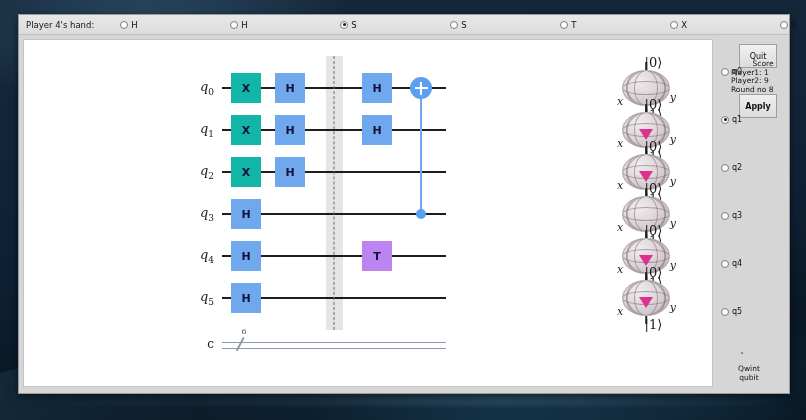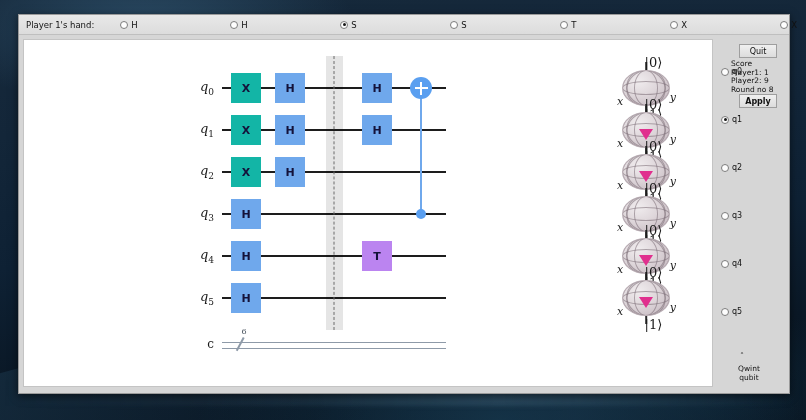--- a/index.html
+++ b/index.html
@@ -349,21 +349,21 @@
     border-left: 7px solid transparent;
     border-right: 7px solid transparent;
     border-top: 11px solid #e0308e;
     transform: translate(-50%, -18%);
   }
 
   
   .quit-btn, .apply-btn {
     position: absolute;
     width: 38px;
-    height: 14px;
+    height: 24px;
     background: linear-gradient(#f0f0f0, #dcdcdc);
     border: 1px solid #9e9e9e;
     font-size: 8px;
     color: #111;
     display: flex;
     align-items: center;
     justify-content: center;
     box-sizing: border-box;
   }
   .quit-btn { left: 26px; top: 5px; }
@@ -371,21 +371,21 @@
 
   .score-box {
     position: absolute;
     left: 18px;
     top: 21px;
     font-size: 7.5px;
     color: #121212;
     line-height: 8.5px;
     white-space: nowrap;
   }
-  .score-box .hdr { text-align: left; }
+  .score-box .hdr { text-align: right; }
 
   .qubit-opt {
     position: absolute;
     left: 8px;
     display: flex;
     align-items: center;
     gap: 3px;
   }
   .qubit-opt .lbl {
     font-size: 8px;
@@ -414,21 +414,21 @@
 
 <div id="desktop">
   <div class="ridge"></div>
   <div class="haze"></div>
 </div>
 
 <div id="window">
 
 
   <div class="handbar">
-    <div class="hand-label">Player 1's hand:</div>
+    <div class="hand-label">Player 4's hand:</div>
     <div class="hand-cards" id="hand-cards">
         <div class="hand-card">
           <span class="radio"></span>
           <span class="lbl">H</span>
         </div>
         <div class="hand-card">
           <span class="radio"></span>
           <span class="lbl">H</span>
         </div>
         <div class="hand-card">

